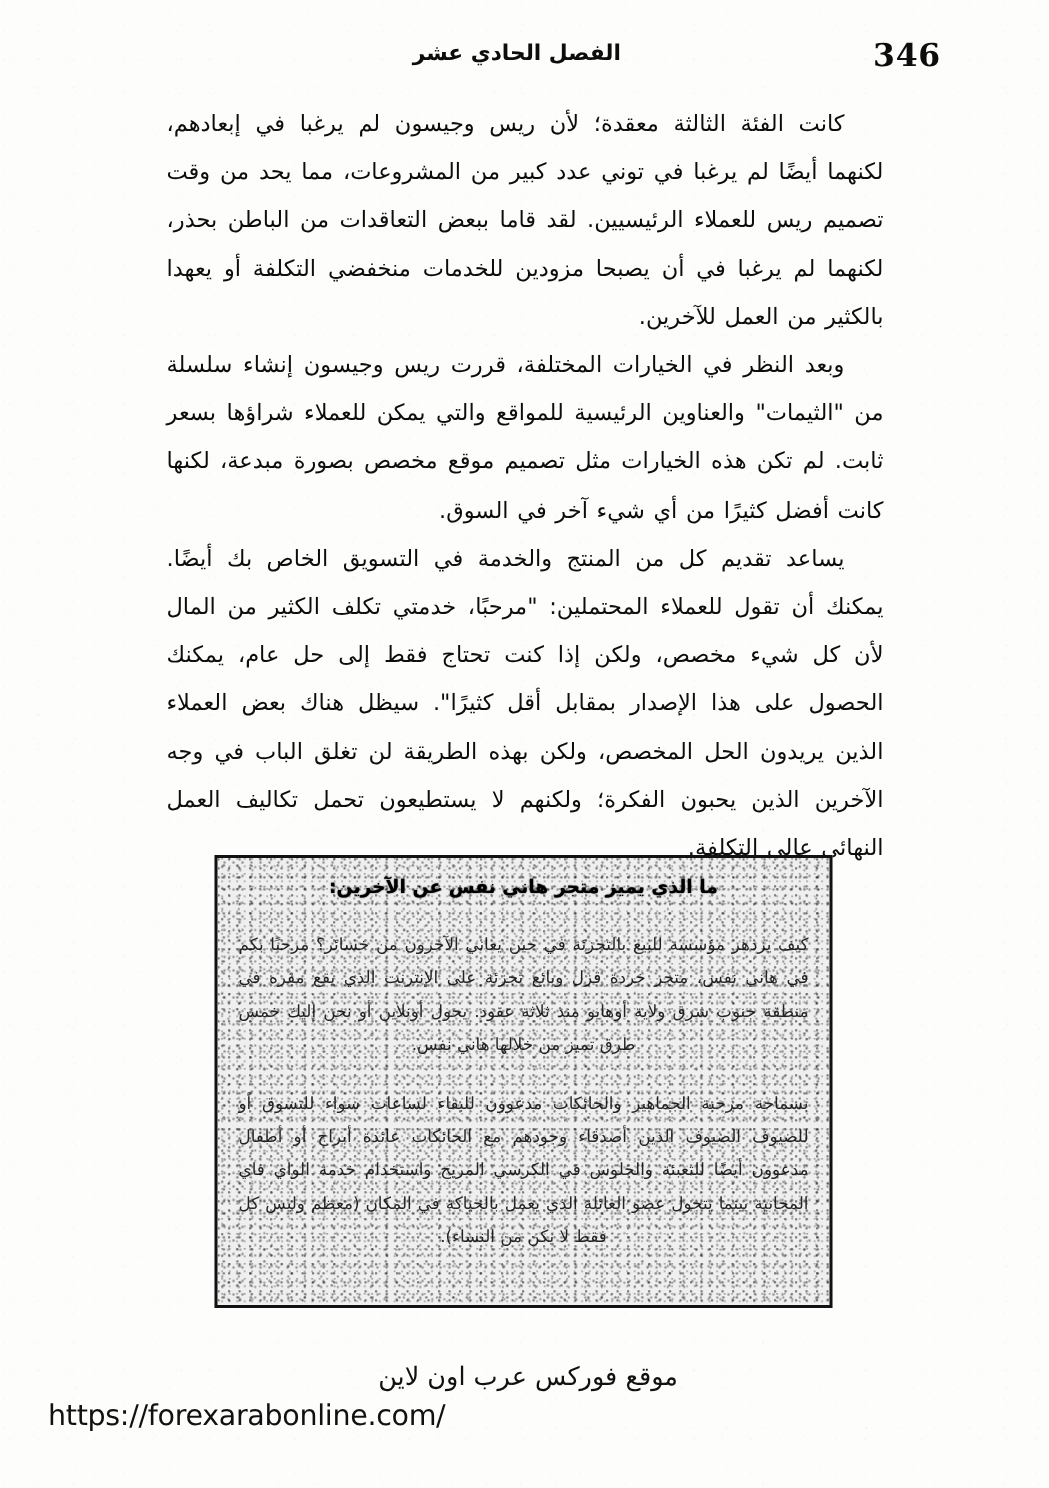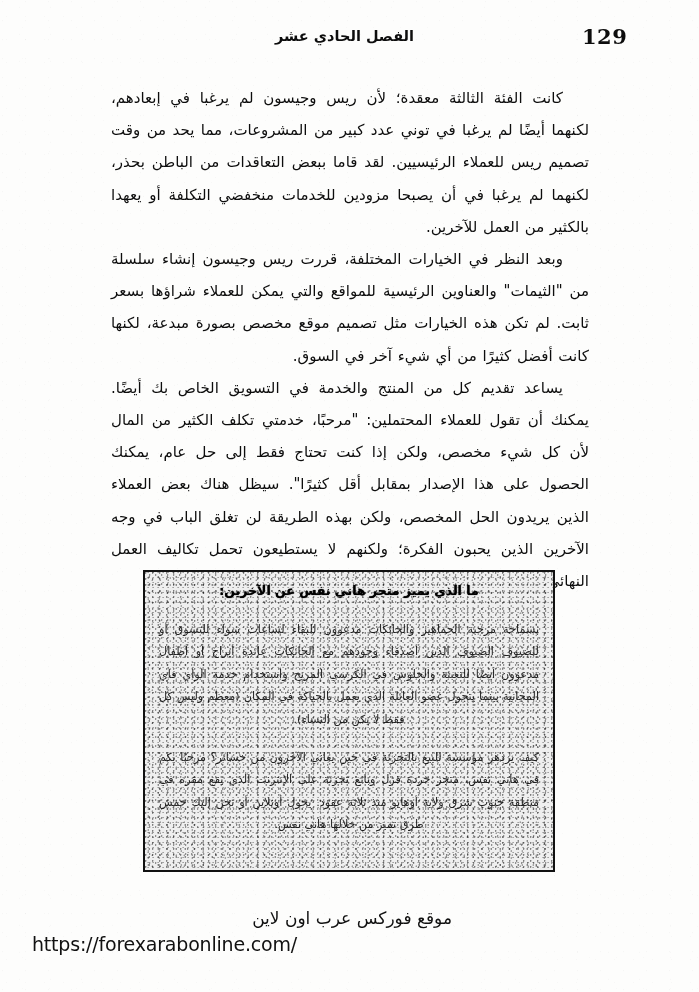--- a/index.html
+++ b/index.html
@@ -66,21 +66,20 @@
   }
 
   
   .bodycol {
     position: absolute;
     top: 66px;
     right: 110px;
     width: 478px;
     text-align: justify;
     text-align-last: right;
-    margin-top: 16px;
   }
 
   .para {
     font-size: 15px;
     line-height: 32.2px;
     margin: 0 0 0 0;
     text-align: justify;
     text-align-last: right;
     word-spacing: 1px;
   }
@@ -181,35 +180,35 @@
     letter-spacing: -0.2px;
   }
 </style>
 </head>
 <body>
 
 <div id="page">
 
   <div class="runhead">
     <div class="runhead-title">الفصل الحادي عشر</div>
-    <div class="runhead-pageno">129</div>
+    <div class="runhead-pageno">346</div>
   </div>
 
   <div class="bodycol">
     <p class="para indent">كانت الفئة الثالثة معقدة؛ لأن ريس وجيسون لم يرغبا في إبعادهم، لكنهما أيضًا لم يرغبا في توني عدد كبير من المشروعات، مما يحد من وقت تصميم ريس للعملاء الرئيسيين. لقد قاما ببعض التعاقدات من الباطن بحذر، لكنهما لم يرغبا في أن يصبحا مزودين للخدمات منخفضي التكلفة أو يعهدا بالكثير من العمل للآخرين.</p>
     <p class="para indent">وبعد النظر في الخيارات المختلفة، قررت ريس وجيسون إنشاء سلسلة من "الثيمات" والعناوين الرئيسية للمواقع والتي يمكن للعملاء شراؤها بسعر ثابت. لم تكن هذه الخيارات مثل تصميم موقع مخصص بصورة مبدعة، لكنها كانت أفضل كثيرًا من أي شيء آخر في السوق.</p>
     <p class="para indent">يساعد تقديم كل من المنتج والخدمة في التسويق الخاص بك أيضًا. يمكنك أن تقول للعملاء المحتملين: "مرحبًا، خدمتي تكلف الكثير من المال لأن كل شيء مخصص، ولكن إذا كنت تحتاج فقط إلى حل عام، يمكنك الحصول على هذا الإصدار بمقابل أقل كثيرًا". سيظل هناك بعض العملاء الذين يريدون الحل المخصص، ولكن بهذه الطريقة لن تغلق الباب في وجه الآخرين الذين يحبون الفكرة؛ ولكنهم لا يستطيعون تحمل تكاليف العمل النهائي عالي التكلفة.</p>
   </div>
 
   <div class="sidebox">
     <div class="sidebox-inner">
       <div class="box-title t1">ما الذي يميز متجر هاني نفس عن الآخرين:</div>
       <div class="box-body">
+        <p>كيف يزدهر مؤسسة للبيع بالتجزئة في حين يعاني الآخرون من خسائر؟ مرحبًا بكم في هاني نفس، متجر خردة قزل وبائع تجزئة على الإنترنت الذي يقع مقره في منطقة جنوب شرق ولاية أوهايو منذ ثلاثة عقود. يحول أونلاين أو نحن إليك خمس طرق تميز من خلالها هاني نفس.</p>
         <p>بسماحة مرحبة الجماهير والحائكات مدعوون للبقاء لساعات سواء للتسوق أو للضيوف الضيوف الذين أصدقاء وجودهم مع الحائكات عائدة أبراج أو أطفال مدعوون أيضًا للتعبئة والجلوس في الكرسي المريح واستخدام خدمة الواي فاي المجانية بينما يتجول عضو العائلة الذي يعمل بالحياكة في المكان (معظم وليس كل فقط لا يكن من النساء).</p>
-        <p>كيف يزدهر مؤسسة للبيع بالتجزئة في حين يعاني الآخرون من خسائر؟ مرحبًا بكم في هاني نفس، متجر خردة قزل وبائع تجزئة على الإنترنت الذي يقع مقره في منطقة جنوب شرق ولاية أوهايو منذ ثلاثة عقود. يحول أونلاين أو نحن إليك خمس طرق تميز من خلالها هاني نفس.</p>
       </div>
     </div>
   </div>
 
   <div class="footer">
     <div class="footer-ar">موقع فوركس عرب اون لاين</div>
     <div class="footer-url">https://forexarabonline.com/</div>
   </div>
 
 </div>

